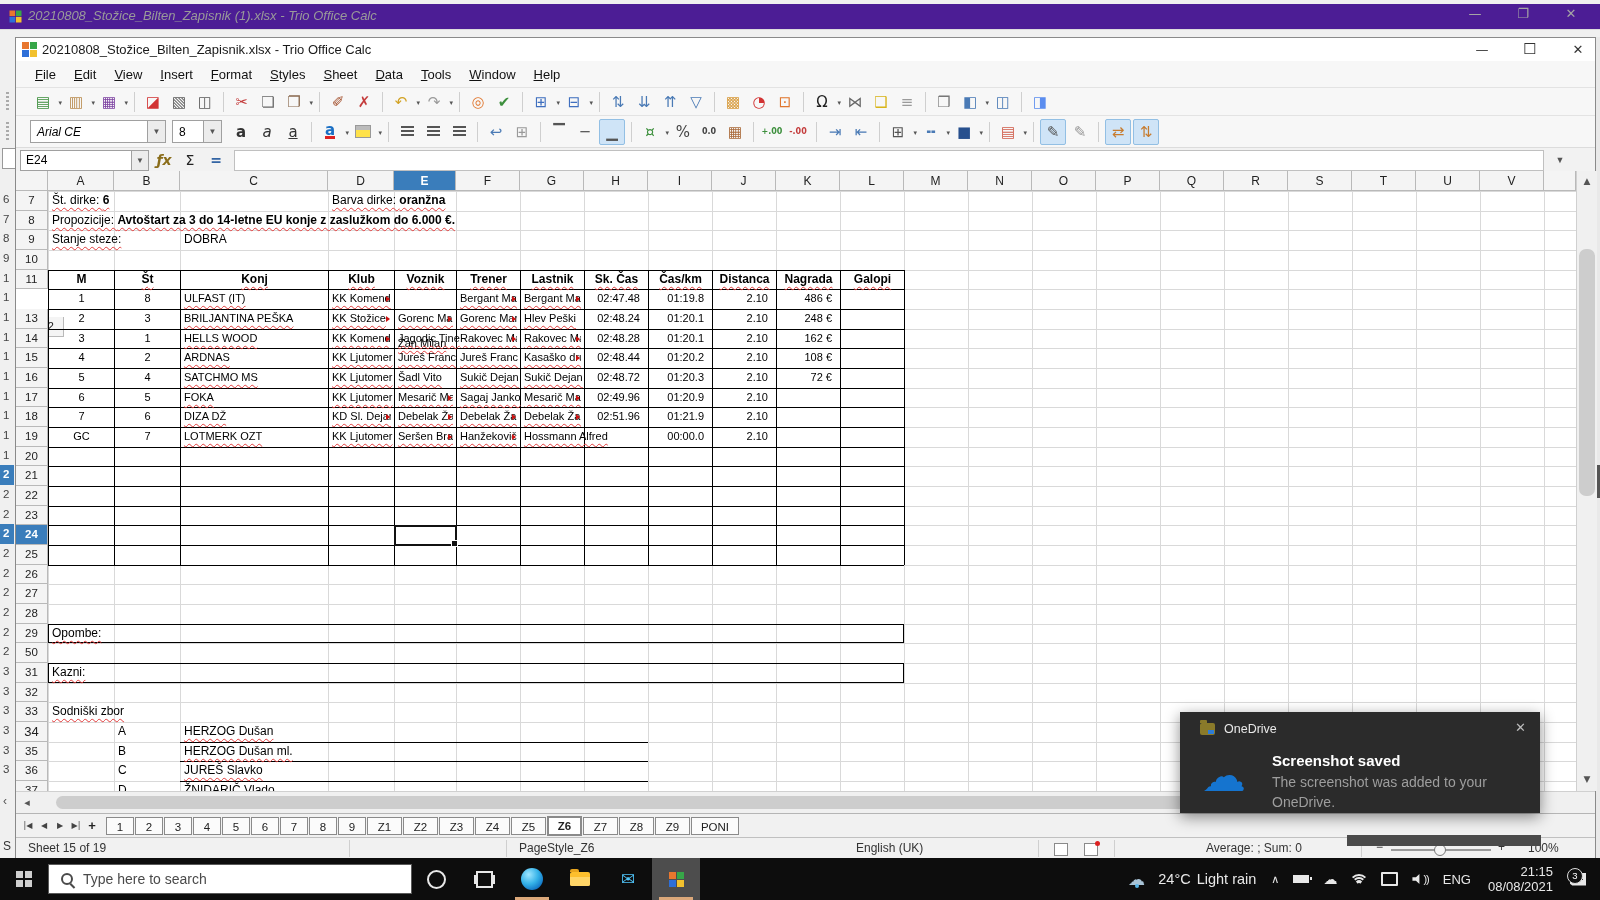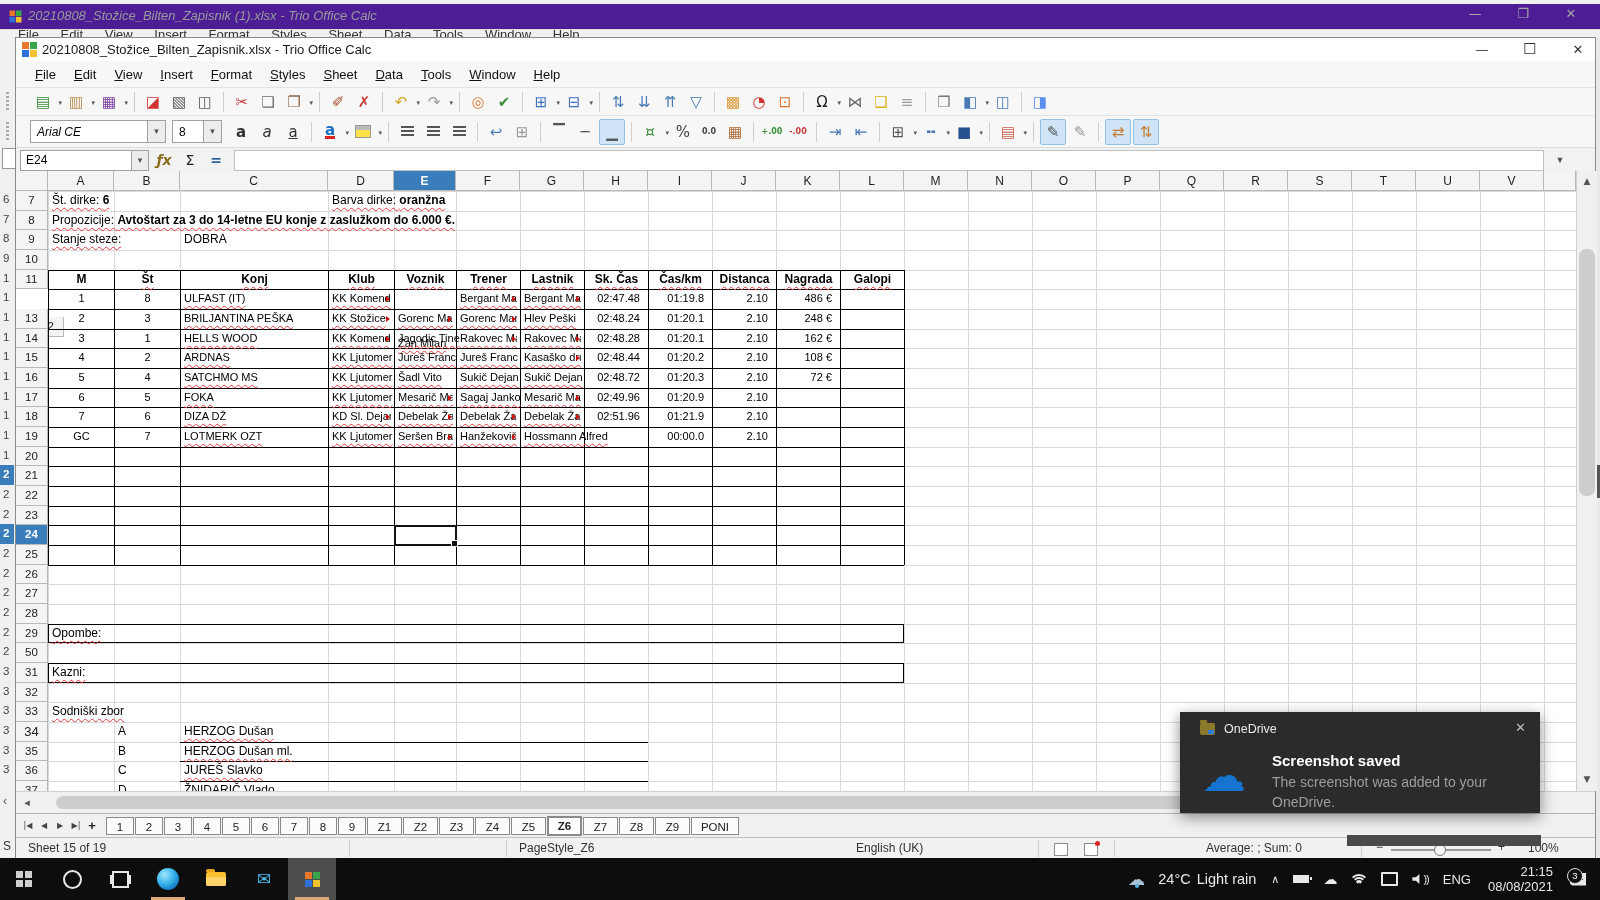--- a/index.html
+++ b/index.html
@@ -142,21 +142,20 @@
         <i></i>
         <i></i>
         <i></i>
         <i></i>
       </span>
     <span class="bg-title-text">20210808_Stožice_Bilten_Zapisnik (1).xlsx - Trio Office Calc</span>
     <span class="bg-ctl" style="left:1458px;">—</span>
     <span class="bg-ctl" style="left:1506px;">❐</span>
     <span class="bg-ctl" style="left:1554px;">✕</span>
   </div>
-  <div class="bg-menu-sliver">File      Edit      View      Insert      Format      Styles      Sheet      Data      Tools      Window      Help</div>
   <div class="left-strip" id="leftstrip">
       <div style="position: absolute; left: 6px; top: 55px; width: 3px; height: 20px; background: repeating-linear-gradient(rgb(170, 170, 170) 0px, rgb(170, 170, 170) 2px, transparent 2px, transparent 4px);"></div>
       <div style="position: absolute; left: 6px; top: 85px; width: 3px; height: 20px; background: repeating-linear-gradient(rgb(170, 170, 170) 0px, rgb(170, 170, 170) 2px, transparent 2px, transparent 4px);"></div>
       <div style="position: absolute; left: 2px; top: 111px; width: 13px; height: 19px; background: rgb(255, 255, 255); border: 1px solid rgb(153, 153, 153);"></div>
       <div style="position: absolute; left: 0px; top: 153px; width: 14px; height: 19.67px; line-height: 19.67px; font-size: 11.5px; padding-left: 3px; box-sizing: border-box; background: transparent; color: rgb(68, 68, 68); font-weight: normal;">6</div>
       <div style="position: absolute; left: 0px; top: 172.67px; width: 14px; height: 19.67px; line-height: 19.67px; font-size: 11.5px; padding-left: 3px; box-sizing: border-box; background: transparent; color: rgb(68, 68, 68); font-weight: normal;">7</div>
       <div style="position: absolute; left: 0px; top: 192.34px; width: 14px; height: 19.67px; line-height: 19.67px; font-size: 11.5px; padding-left: 3px; box-sizing: border-box; background: transparent; color: rgb(68, 68, 68); font-weight: normal;">8</div>
       <div style="position: absolute; left: 0px; top: 212.01px; width: 14px; height: 19.67px; line-height: 19.67px; font-size: 11.5px; padding-left: 3px; box-sizing: border-box; background: transparent; color: rgb(68, 68, 68); font-weight: normal;">9</div>
       <div style="position: absolute; left: 0px; top: 231.68px; width: 14px; height: 19.67px; line-height: 19.67px; font-size: 11.5px; padding-left: 3px; box-sizing: border-box; background: transparent; color: rgb(68, 68, 68); font-weight: normal;">1</div>
       <div style="position: absolute; left: 0px; top: 251.35px; width: 14px; height: 19.67px; line-height: 19.67px; font-size: 11.5px; padding-left: 3px; box-sizing: border-box; background: transparent; color: rgb(68, 68, 68); font-weight: normal;">1</div>
@@ -794,20 +793,24 @@
 
   <div class="taskbar">
     <div class="tb-start">
       <span class="winlogo">
           <i></i>
           <i></i>
           <i></i>
           <i></i>
         </span>
     </div>
+    <div class="tb-search">
+      <span class="mag"></span>
+      <span class="tb-search-text">Type here to search</span>
+    </div>
     <div class="tb-icon">
         <span class="cortana-ring"></span>
       </div>
     <div class="tb-icon">
         <span class="taskview"></span>
       </div>
     <div class="tb-icon">
         <span class="edge"></span>
         <span class="runline"></span>
       </div>

